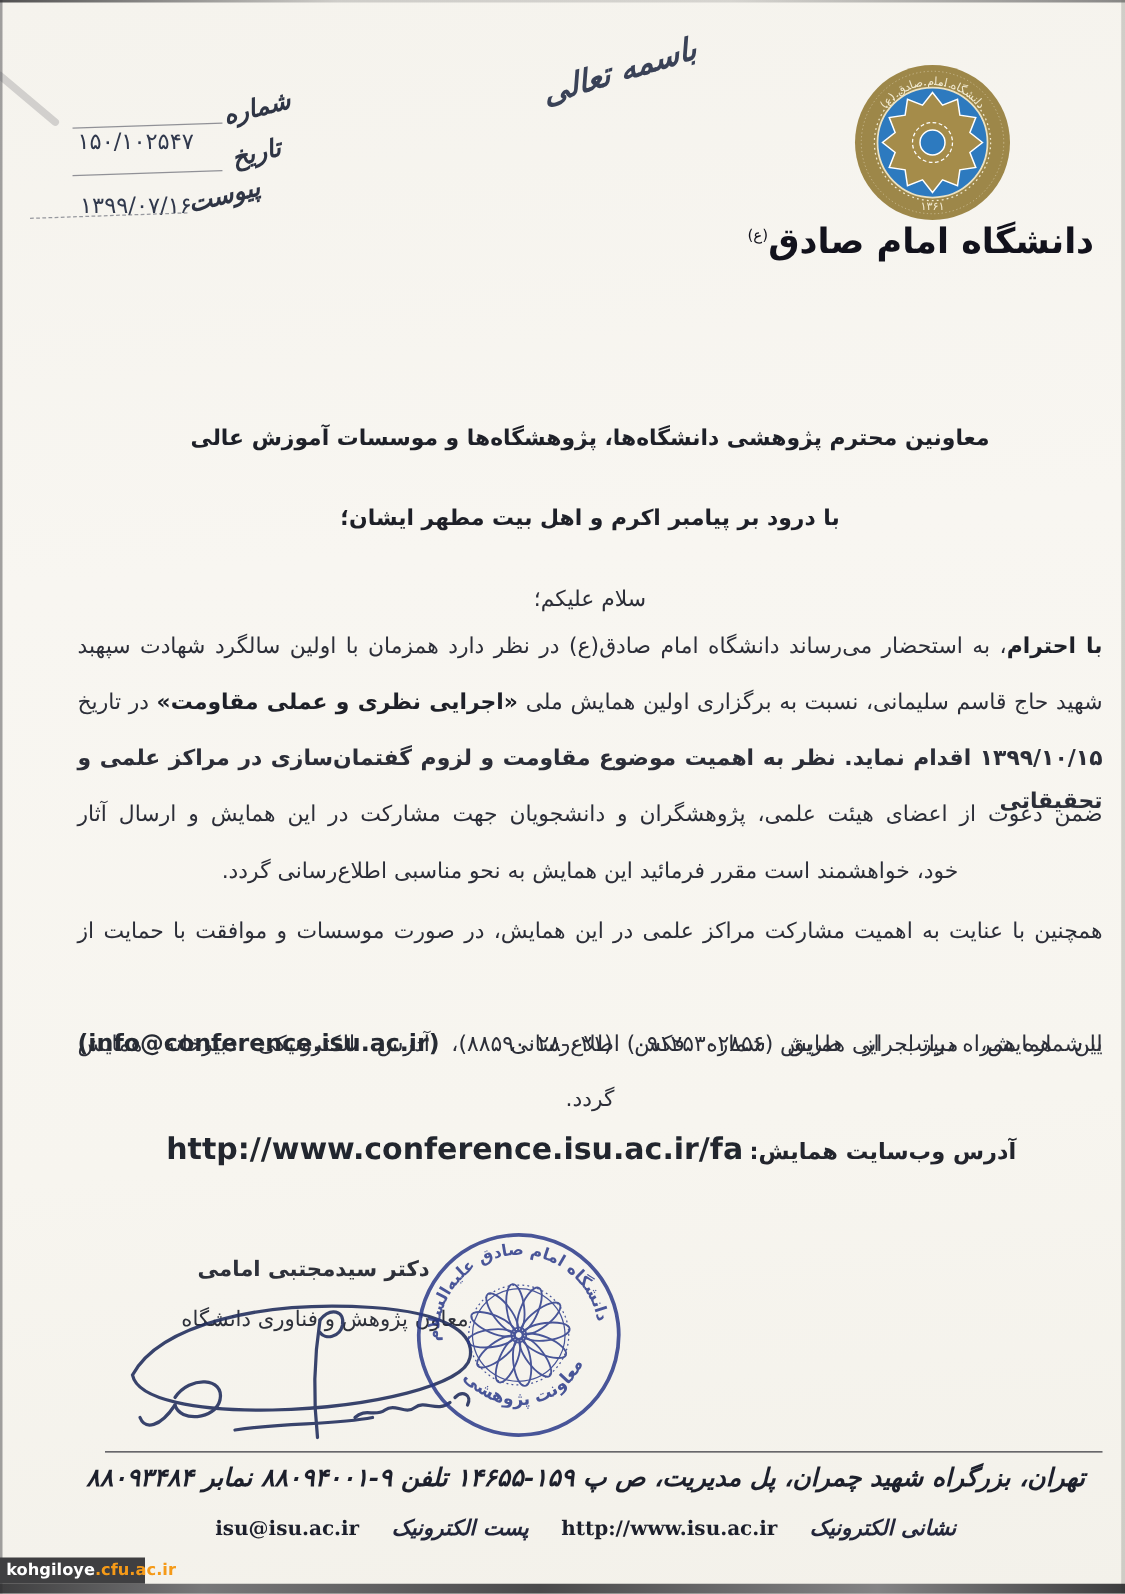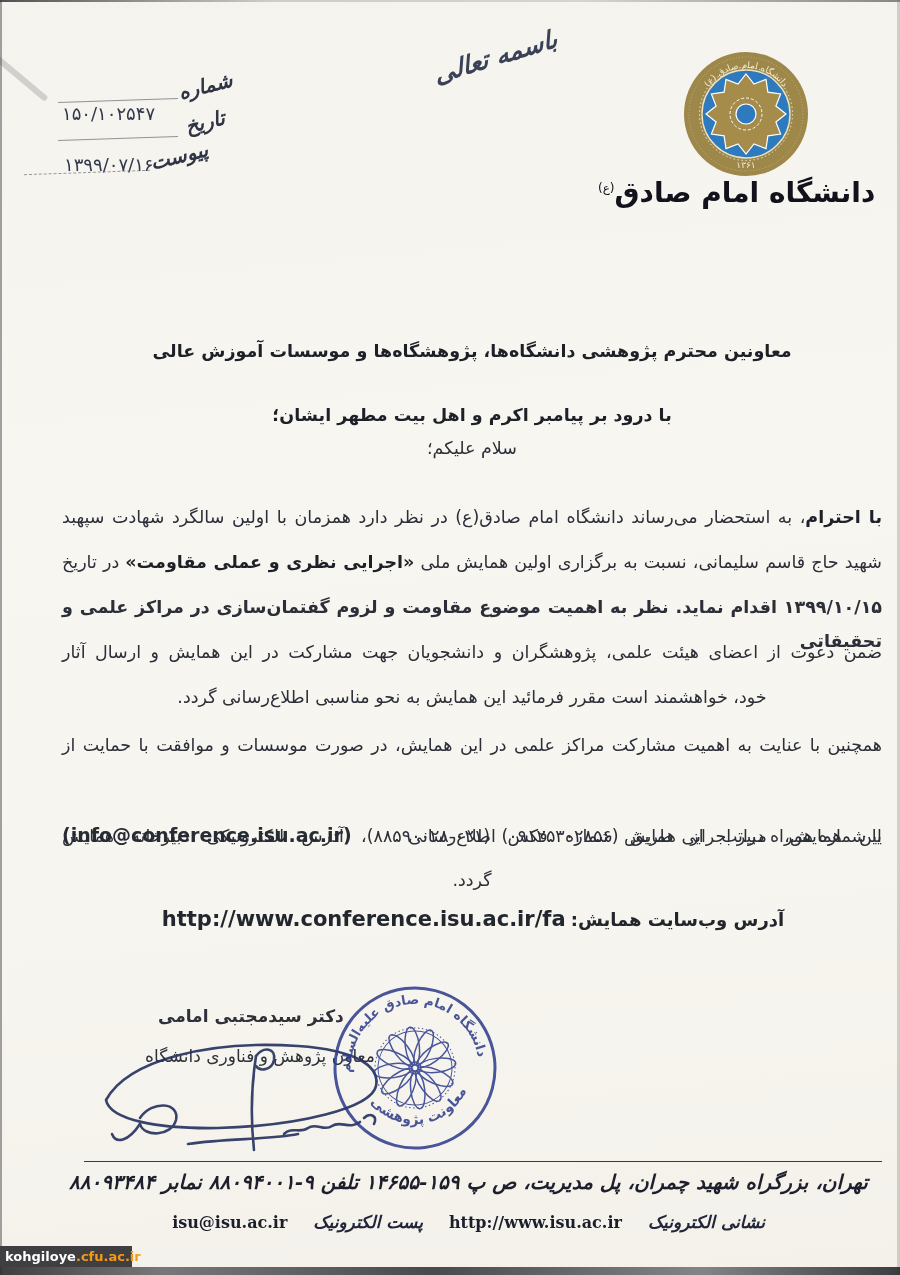--- a/index.html
+++ b/index.html
@@ -32,21 +32,21 @@
   .wordmark{position:absolute;left:598px;top:176px;width:296px;text-align:left;direction:rtl;
     font-weight:700;font-size:28px;color:#12121c;letter-spacing:-.5px;}
   .wordmark .honorific{font-size:12px;vertical-align:super;font-weight:400;}
   
   .bline{position:absolute;left:62px;right:18px;direction:rtl;font-size:17.5px;line-height:34px;color:#2c2e38;}
   .bold{font-weight:700;color:#1e2028;}
   .jline{text-align:justify;text-align-last:justify;}
   .rline{text-align:center;}
   .flexline{display:flex;justify-content:space-between;align-items:baseline;direction:ltr;}
   .emailseg{font-size:19px;font-weight:700;color:#272b33;direction:ltr;unicode-bidi:isolate;}
-  .weburl{font-size:21px;font-weight:600;color:#22262e;direction:ltr;unicode-bidi:isolate;margin-left:4px;}
+  .weburl{font-size:24px;font-weight:600;color:#22262e;direction:ltr;unicode-bidi:isolate;margin-left:4px;}
   .weblabel{font-weight:700;font-size:18px;color:#23252d;}
   .website-line{position:absolute;left:60px;right:18px;top:901px;direction:rtl;text-align:center;line-height:36px;}
   
   .sig-name{position:absolute;left:158px;top:1006px;width:224px;text-align:left;direction:rtl;
     font-size:17px;color:#2e313a;font-weight:bold;}
   .sig-title{position:absolute;left:120px;top:1046px;width:280px;text-align:center;direction:rtl;
     font-size:17px;color:#2e313a;}
   .sig-ink{position:absolute;left:88px;top:1022px;}
   .stamp{position:absolute;left:330px;top:983px;transform:rotate(-7deg);opacity:.85;}
   
@@ -54,21 +54,21 @@
   .footer-address{position:absolute;left:55px;right:18px;top:1170px;direction:rtl;text-align:center;
     font-family:"DejaVu Serif","Liberation Serif",serif;font-weight:700;font-style:italic;
     font-size:20px;color:#1d202c;}
   .footer-links{position:absolute;left:55px;right:18px;top:1212px;direction:rtl;display:flex;
     justify-content:center;align-items:baseline;gap:26px;}
   .footer-links .lbl{font-family:"DejaVu Serif","Liberation Serif",serif;font-style:italic;font-weight:700;
     font-size:17px;color:#23263а;color:#23263a;}
   .footer-links .val{font-family:"DejaVu Serif","Liberation Serif",serif;font-weight:700;font-size:16px;
     color:#1c1f2b;direction:ltr;unicode-bidi:isolate;}
   
-  .watermark{position:absolute;left:0;top:1246px;width:132px;height:21px;background:#3f3f41;
+  .watermark{position:absolute;left:0;top:1246px;width:116px;height:21px;background:#3f3f41;
     display:flex;align-items:center;padding:0 5px;box-sizing:border-box;font-size:13px;font-weight:700;}
   .watermark .site{color:#ffffff;}
   .watermark .domain{color:#f59a18;}
 </style>
 </head>
 <body>
 
 <div class="page">
 
   <div class="edge-top"></div>
@@ -103,21 +103,21 @@
     <polygon points="110,64 99.9,56 104.6,44 91.9,42.1 90,29.4 78,34.1 70,24 62,34.1 50,29.4 48.1,42.1 35.4,44 40.1,56 30,64 40.1,72 35.4,84 48.1,85.9 50,98.6 62,93.9 70,104 78,93.9 90,98.6 91.9,85.9 104.6,84 99.9,72" fill="#a58c4a" stroke="#ffffff" stroke-width="1.2"></polygon>
     <circle cx="70" cy="64" r="16" fill="none" stroke="#ffffff" stroke-width="1" stroke-dasharray="3 2"></circle>
     <circle cx="70" cy="64" r="10" fill="#2d7abf" stroke="#ffffff" stroke-width="1.2"></circle>
   </svg>
   <div class="wordmark">
     <span>دانشگاه امام صادق</span><span class="honorific">(ع)</span>
   </div>
 
   <div class="bline rline bold" style="top:334px;">معاونین محترم پژوهشی دانشگاه‌ها، پژوهشگاه‌ها و موسسات آموزش عالی</div>
   <div class="bline rline bold" style="top:398px;">با درود بر پیامبر اکرم و اهل بیت مطهر ایشان؛</div>
-  <div class="bline rline" style="top:431px;">سلام علیکم؛</div>
+  <div class="bline rline" style="top:463px;">سلام علیکم؛</div>
 
   <div class="bline jline" style="top:500px;"><span class="bold">با احترام</span><span>، به استحضار می‌رساند دانشگاه امام صادق(ع) در نظر دارد همزمان با اولین سالگرد شهادت سپهبد</span></div>
   <div class="bline jline" style="top:545px;"><span>شهید حاج قاسم سلیمانی، نسبت به برگزاری اولین همایش ملی </span><span class="bold">«اجرایی نظری و عملی مقاومت»</span><span> در تاریخ</span></div>
   <div class="bline jline" style="top:590px;font-weight:bold;">۱۳۹۹/۱۰/۱۵ اقدام نماید. نظر به اهمیت موضوع مقاومت و لزوم گفتمان‌سازی در مراکز علمی و تحقیقاتی</div>
   <div class="bline jline" style="top:635px;">ضمن دعوت از اعضای هیئت علمی، پژوهشگران و دانشجویان جهت مشارکت در این همایش و ارسال آثار</div>
   <div class="bline rline" style="top:680px;">خود، خواهشمند است مقرر فرمائید این همایش به نحو مناسبی اطلاع‌رسانی گردد.</div>
   <div class="bline jline" style="top:728px;">همچنین با عنایت به اهمیت مشارکت مراکز علمی در این همایش، در صورت موسسات و موافقت با حمایت از</div>
   <div class="bline jline" style="top:773px;margin-top:46px;">این همایش، مراتب از طریق شماره فکس ⁦(۸۸۵۹۰۰۲۸-۰۲۱)⁩، آدرس الکترونیکی دبیرخانه همایش</div>
   <div class="bline flexline" style="top:818px;">
     <span class="emailseg">(info@conference.isu.ac.ir)</span>

